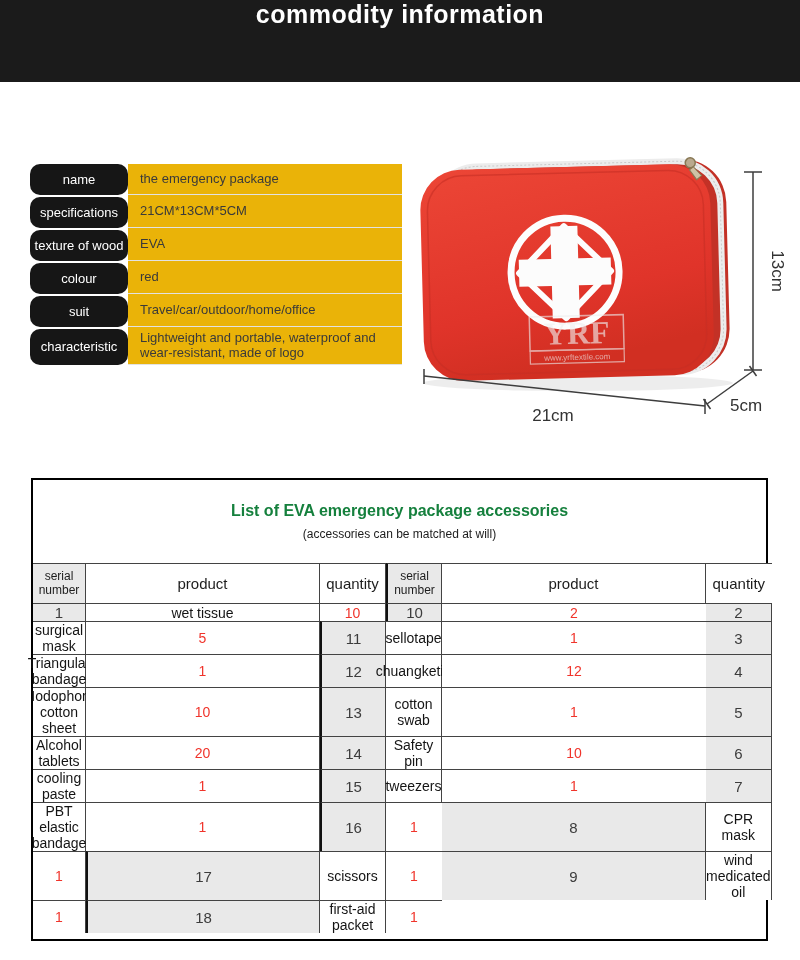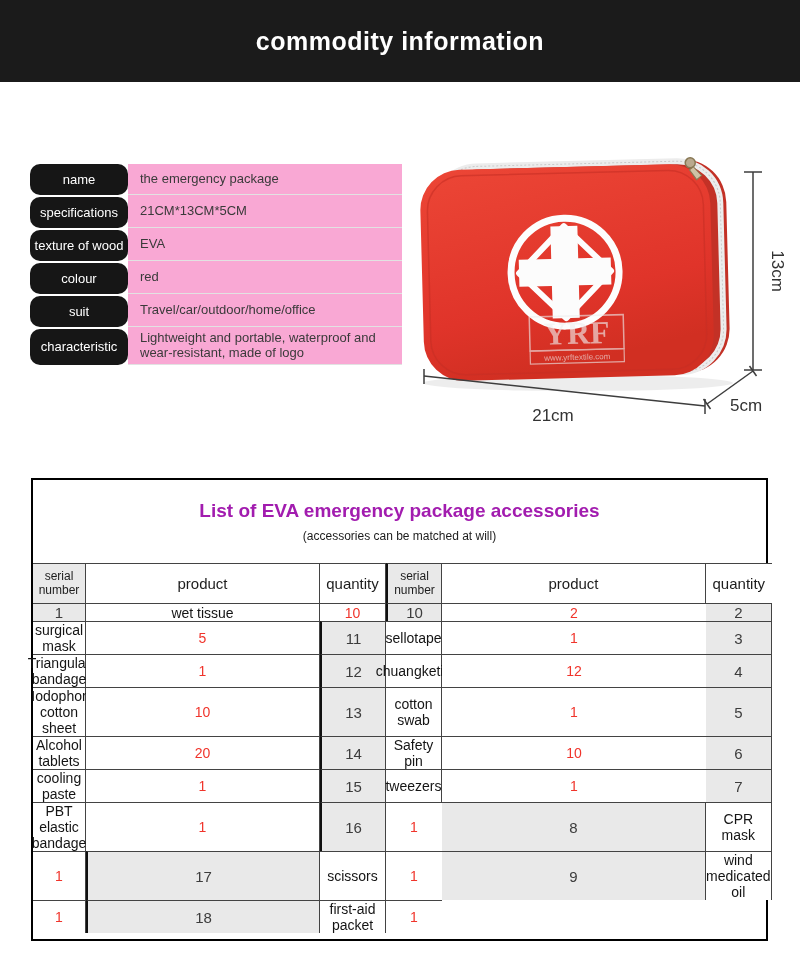--- a/index.html
+++ b/index.html
@@ -3,47 +3,47 @@
 <meta charset="utf-8">
 <style>
   html,body{margin:0;padding:0;}
   body{
     width:800px;height:960px;position:relative;background:#fff;
     font-family:"Liberation Sans","DejaVu Sans",sans-serif;overflow:hidden;
   }
   
   .banner{
     position:absolute;left:0;top:0;width:800px;height:82px;background:#1b1b1b;
-    display:flex;align-items:center;justify-content:center;
+    display:flex;align-items:flex-start;justify-content:center;
   }
   .banner-title{color:#fff;font-size:25px;font-weight:bold;letter-spacing:.5px;}
 
   
   .spec{position:absolute;left:30px;top:164px;width:372px;}
   .spec-row{display:flex;align-items:stretch;}
   .spec-row + .spec-row .spec-label{margin-top:2px;}
   .spec-label{
     width:98px;min-height:31px;background:#161616;color:#fff;font-size:13px;
     display:flex;align-items:center;justify-content:center;text-align:center;flex:0 0 98px;border-radius:10px;
   }
   .spec-value{
-    flex:1;background:#f9a8d4;border-bottom:1px solid #e2e2e2;color:#3a3a3a;font-size:13px;
+    flex:1;background:#eab308;border-bottom:1px solid #e2e2e2;color:#3a3a3a;font-size:13px;
     display:flex;align-items:center;padding:3px 4px 3px 12px;line-height:1.18;white-space:pre-line;
   }
 
   
   .figure{position:absolute;left:410px;top:140px;width:390px;height:290px;}
 
   
   .acc{
     position:absolute;left:31px;top:478px;width:737px;height:463px;
     border:2px solid #000;box-sizing:border-box;background:#fff;
   }
   .acc-titleblock{height:83px;display:flex;flex-direction:column;align-items:center;justify-content:center;gap:7px;}
-  .acc-title{font-size:19px;font-weight:bold;color:#a21caf;}
+  .acc-title{font-size:16px;font-weight:bold;color:#15803d;}
   .acc-subtitle{font-size:12px;color:#1c1c1c;}
   .acc-grid{
     display:grid;height:300px;
     grid-template-columns:53px 234px 66px 56px 264px 1fr;
     grid-template-rows:40px repeat(9,1fr);
   }
   .cell{
     display:flex;align-items:center;justify-content:center;text-align:center;
     border-top:1px solid #434343;box-sizing:border-box;background:#fff;
   }

